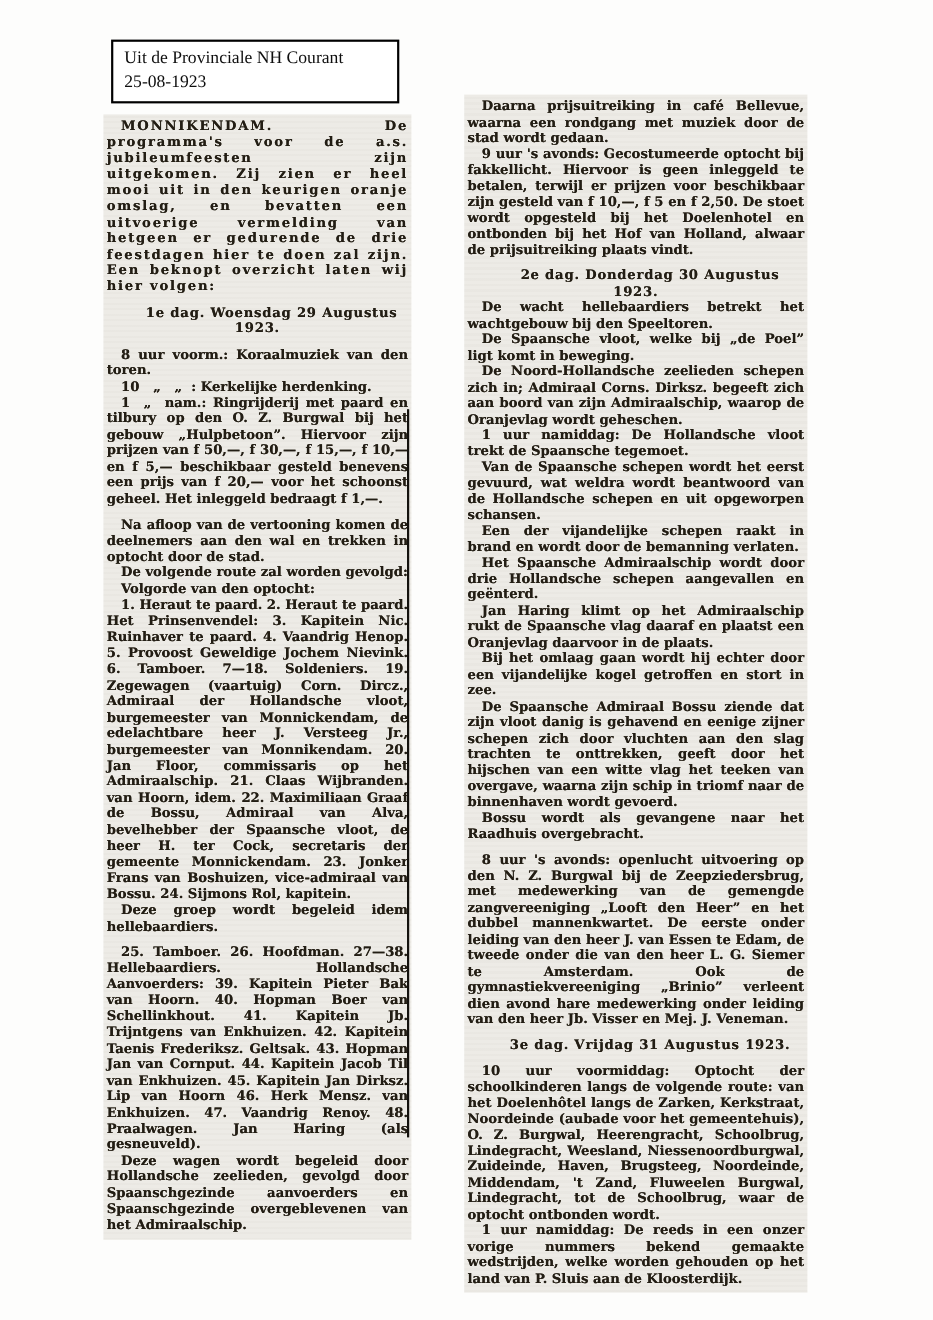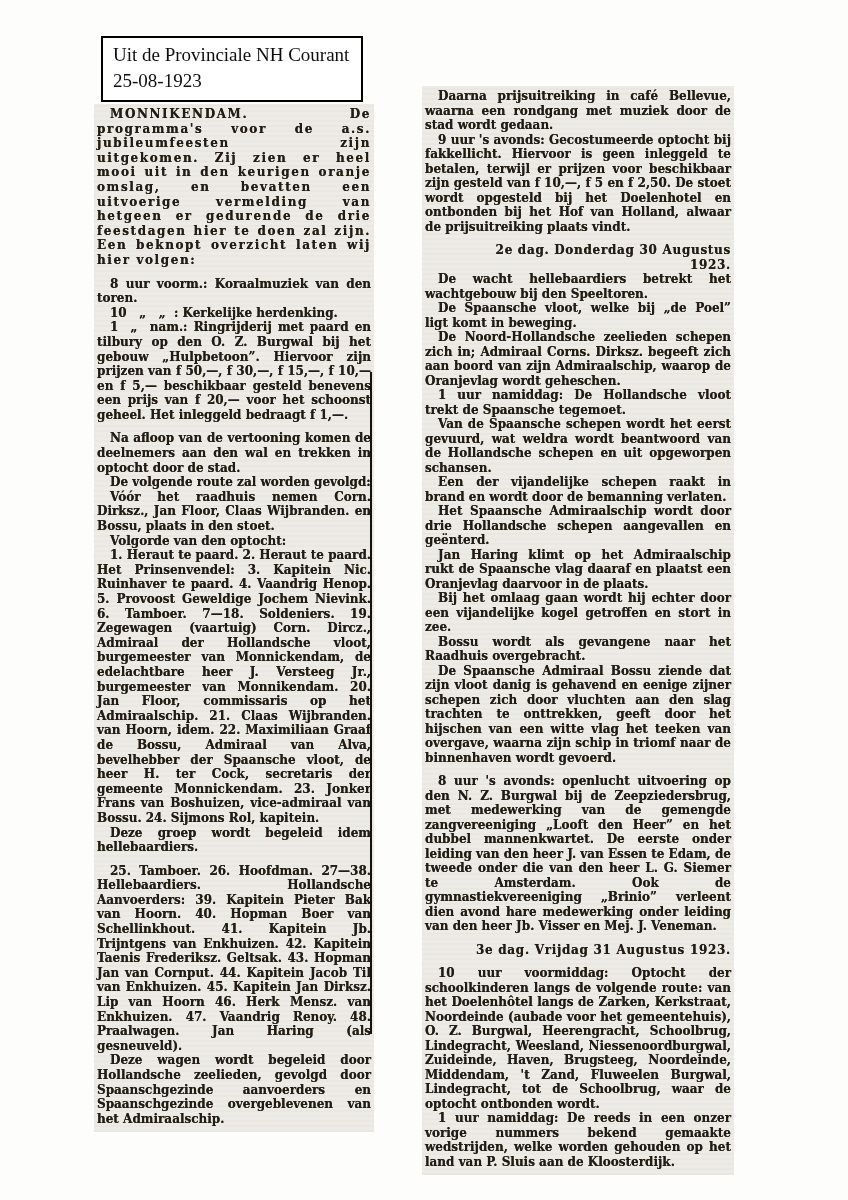--- a/index.html
+++ b/index.html
@@ -7,59 +7,59 @@
     width:848px; height:1200px; position:relative;
     background:#fdfdfc;
     font-family:"DejaVu Serif","Liberation Serif",serif;
     overflow:hidden;
   }
   .header-box {
     position:absolute; left:101px; top:36px; width:238px;
     border:2px solid #000; background:#fff;
     padding:4px 10px 7px 10px;
     font-family:"Liberation Serif",serif;
-    font-size:19px; line-height:1.35; color:#0e0e0e;
+    font-size:16px; line-height:1.35; color:#0e0e0e;
   }
   .col {
     position:absolute; color:#221d14; text-align:justify;
     font-weight:bold;
     background-color:#edebe6;
     background-image:repeating-linear-gradient(0deg, rgba(60,50,30,0.02) 0 2px, transparent 2px 5px);
     text-shadow:0 0 0.45px rgba(40,32,18,0.85);
     box-sizing:border-box; padding:3px 3px 6px 3px;
   }
   .col-left  { left:94px;  top:104px; width:280px; font-size:12px; line-height:14.6px; min-height:932px; }
   .col-right { left:422px; top:86px;  width:312px; font-size:12px; line-height:14.5px; min-height:1080px; }
   .divider {
     position:absolute; left:370px; top:372px; width:2px; height:662px;
     background:#14120e;
   }
   .p { margin:0; text-indent:13px; }
   .p.heading {
-    text-align:right; text-indent:26px; letter-spacing:0.7px;
+    text-align:center; text-indent:26px; letter-spacing:0.7px;
   }
   .p.gap { margin-top:9px; }
   .lead { letter-spacing:1.6px; }
 </style>
 </head>
 <body>
 
 <div class="header-box">
   <div>Uit de Provinciale NH Courant</div>
   <div>25-08-1923</div>
 </div>
 
 <div class="col col-left">
     <p class="p lead"><span class="lead">MONNIKENDAM. </span>De programma's voor de a.s. jubileumfeesten zijn uitgekomen. Zij zien er heel mooi uit in den keurigen oranje omslag, en bevatten een uitvoerige vermelding van hetgeen er gedurende de drie feestdagen hier te doen zal zijn. Een beknopt overzicht laten wij hier volgen:</p>
+    <p class="p heading gap">1e dag. Woensdag 29 Augustus 1923.</p>
     <p class="p gap">8 uur voorm.: Koraalmuziek van den toren.</p>
     <p class="p">10&nbsp;&nbsp;&nbsp;„&nbsp;&nbsp;&nbsp;„&nbsp;&nbsp;: Kerkelijke herdenking.</p>
     <p class="p">1&nbsp;&nbsp;„&nbsp;&nbsp;nam.: Ringrijderij met paard en tilbury op den O. Z. Burgwal bij het gebouw „Hulpbetoon”. Hiervoor zijn prijzen van f 50,—, f 30,—, f 15,—, f 10,— en f 5,— beschikbaar gesteld benevens een prijs van f 20,— voor het schoonst geheel. Het inleggeld bedraagt f 1,—.</p>
     <p class="p gap">Na afloop van de vertooning komen de deelnemers aan den wal en trekken in optocht door de stad.</p>
     <p class="p">De volgende route zal worden gevolgd:</p>
-    <p class="p">Vóór het raadhuis nemen Corn. Dirksz., Jan Floor, Claas Wijbranden. en Bossu, plaats in den stoet.</p>
     <p class="p">Volgorde van den optocht:</p>
     <p class="p">1. Heraut te paard. 2. Heraut te paard. Het Prinsenvendel: 3. Kapitein Nic. Ruinhaver te paard. 4. Vaandrig Henop. 5. Provoost Geweldige Jochem Nievink. 6. Tamboer. 7—18. Soldeniers. 19. Zegewagen (vaartuig) Corn. Dircz., Admiraal der Hollandsche vloot, burgemeester van Monnickendam, de edelachtbare heer J. Versteeg Jr., burgemeester van Monnikendam. 20. Jan Floor, commissaris op het Admiraalschip. 21. Claas Wijbranden. van Hoorn, idem. 22. Maximiliaan Graaf de Bossu, Admiraal van Alva, bevelhebber der Spaansche vloot, de heer H. ter Cock, secretaris der gemeente Monnickendam. 23. Jonker Frans van Boshuizen, vice-admiraal van Bossu. 24. Sijmons Rol, kapitein.</p>
     <p class="p">Deze groep wordt begeleid idem hellebaardiers.</p>
     <p class="p gap">25. Tamboer. 26. Hoofdman. 27—38. Hellebaardiers. Hollandsche Aanvoerders: 39. Kapitein Pieter Bak van Hoorn. 40. Hopman Boer van Schellinkhout. 41. Kapitein Jb. Trijntgens van Enkhuizen. 42. Kapitein Taenis Frederiksz. Geltsak. 43. Hopman Jan van Cornput. 44. Kapitein Jacob Til van Enkhuizen. 45. Kapitein Jan Dirksz. Lip van Hoorn 46. Herk Mensz. van Enkhuizen. 47. Vaandrig Renoy. 48. Praalwagen. Jan Haring (als gesneuveld).</p>
     <p class="p">Deze wagen wordt begeleid door Hollandsche zeelieden, gevolgd door Spaanschgezinde aanvoerders en Spaanschgezinde overgeblevenen van het Admiraalschip.</p>
   </div>
 
 <div class="divider"></div>
 
 <div class="col col-right">
@@ -68,19 +68,19 @@
     <p class="p heading gap">2e dag. Donderdag 30 Augustus 1923.</p>
     <p class="p">De wacht hellebaardiers betrekt het wachtgebouw bij den Speeltoren.</p>
     <p class="p">De Spaansche vloot, welke bij „de Poel” ligt komt in beweging.</p>
     <p class="p">De Noord-Hollandsche zeelieden schepen zich in; Admiraal Corns. Dirksz. begeeft zich aan boord van zijn Admiraalschip, waarop de Oranjevlag wordt geheschen.</p>
     <p class="p">1 uur namiddag: De Hollandsche vloot trekt de Spaansche tegemoet.</p>
     <p class="p">Van de Spaansche schepen wordt het eerst gevuurd, wat weldra wordt beantwoord van de Hollandsche schepen en uit opgeworpen schansen.</p>
     <p class="p">Een der vijandelijke schepen raakt in brand en wordt door de bemanning verlaten.</p>
     <p class="p">Het Spaansche Admiraalschip wordt door drie Hollandsche schepen aangevallen en geënterd.</p>
     <p class="p">Jan Haring klimt op het Admiraalschip rukt de Spaansche vlag daaraf en plaatst een Oranjevlag daarvoor in de plaats.</p>
     <p class="p">Bij het omlaag gaan wordt hij echter door een vijandelijke kogel getroffen en stort in zee.</p>
+    <p class="p">De Spaansche Admiraal Bossu ziende dat zijn vloot danig is gehavend en eenige zijner schepen zich door vluchten aan den slag trachten te onttrekken, geeft door het hijschen van een witte vlag het teeken van overgave, waarna zijn schip in triomf naar de binnenhaven wordt gevoerd.</p>
     <p class="p">Bossu wordt als gevangene naar het Raadhuis overgebracht.</p>
-    <p class="p">De Spaansche Admiraal Bossu ziende dat zijn vloot danig is gehavend en eenige zijner schepen zich door vluchten aan den slag trachten te onttrekken, geeft door het hijschen van een witte vlag het teeken van overgave, waarna zijn schip in triomf naar de binnenhaven wordt gevoerd.</p>
     <p class="p gap">8 uur 's avonds: openlucht uitvoering op den N. Z. Burgwal bij de Zeepziedersbrug, met medewerking van de gemengde zangvereeniging „Looft den Heer” en het dubbel mannenkwartet. De eerste onder leiding van den heer J. van Essen te Edam, de tweede onder die van den heer L. G. Siemer te Amsterdam. Ook de gymnastiekvereeniging „Brinio” verleent dien avond hare medewerking onder leiding van den heer Jb. Visser en Mej. J. Veneman.</p>
     <p class="p heading gap">3e dag. Vrijdag 31 Augustus 1923.</p>
     <p class="p gap">10 uur voormiddag: Optocht der schoolkinderen langs de volgende route: van het Doelenhôtel langs de Zarken, Kerkstraat, Noordeinde (aubade voor het gemeentehuis), O. Z. Burgwal, Heerengracht, Schoolbrug, Lindegracht, Weesland, Niessenoordburgwal, Zuideinde, Haven, Brugsteeg, Noordeinde, Middendam, 't Zand, Fluweelen Burgwal, Lindegracht, tot de Schoolbrug, waar de optocht ontbonden wordt.</p>
     <p class="p">1 uur namiddag: De reeds in een onzer vorige nummers bekend gemaakte wedstrijden, welke worden gehouden op het land van P. Sluis aan de Kloosterdijk.</p>
   </div>
 
 </body></html>

